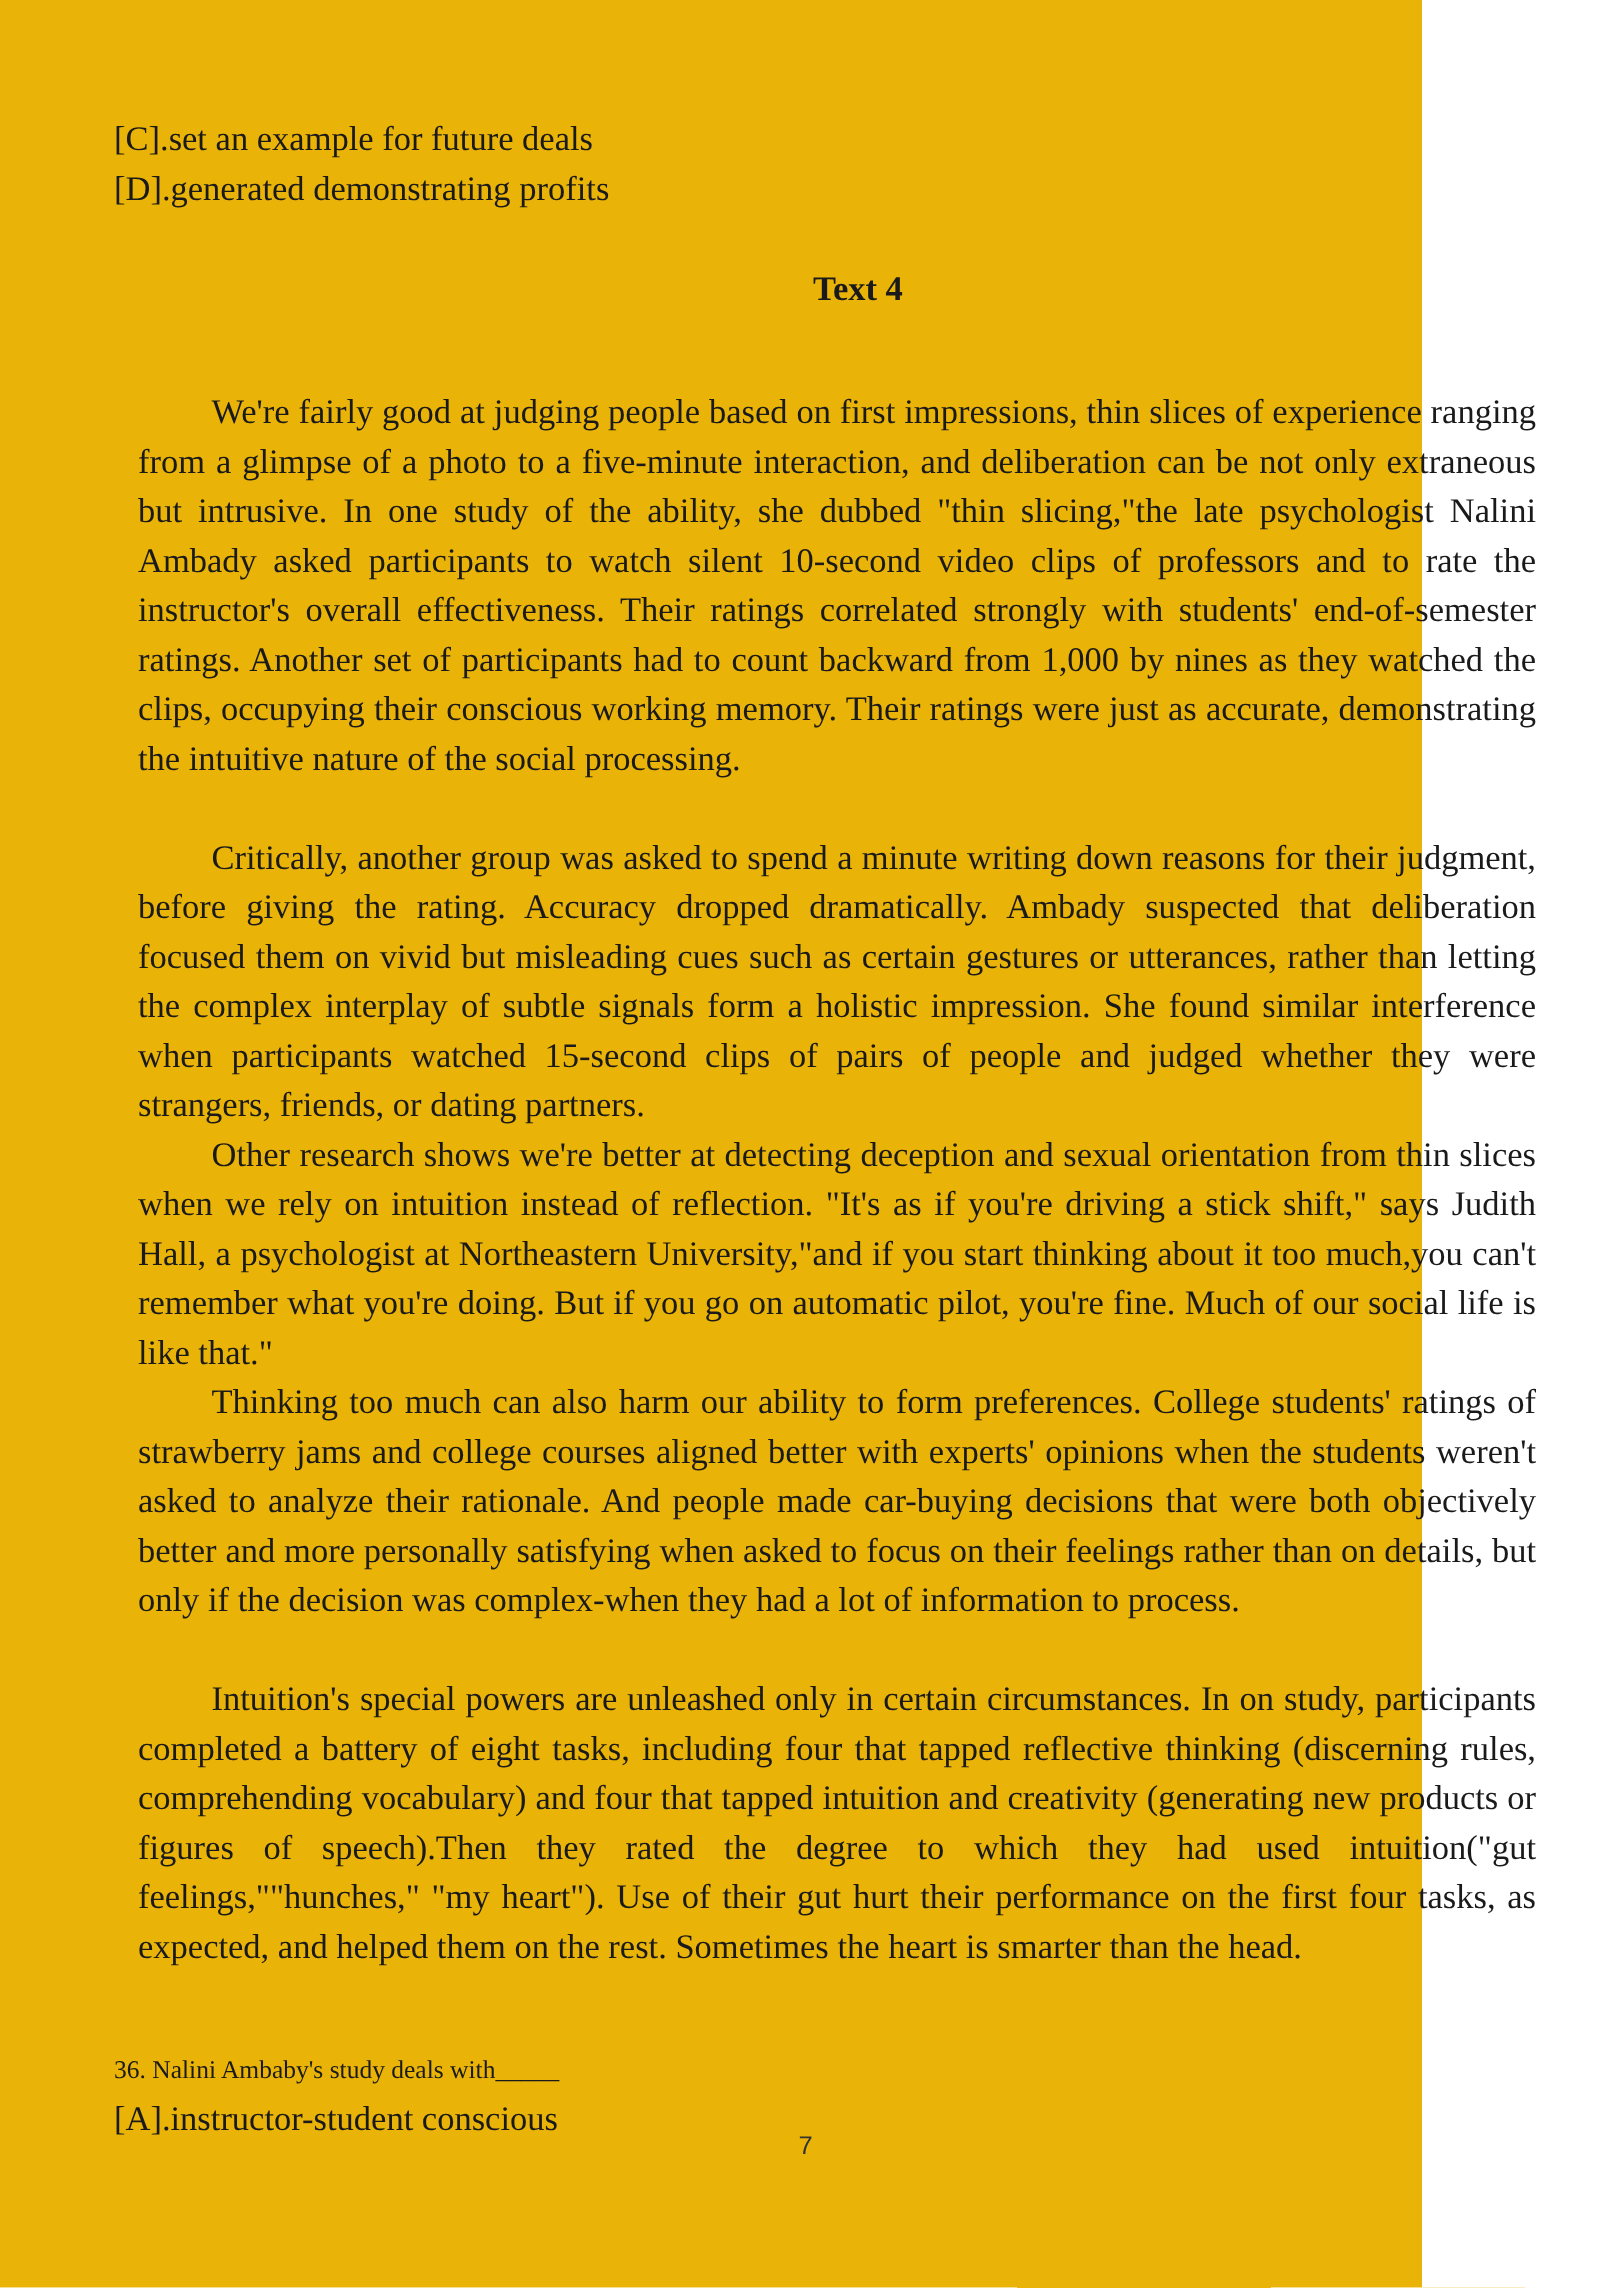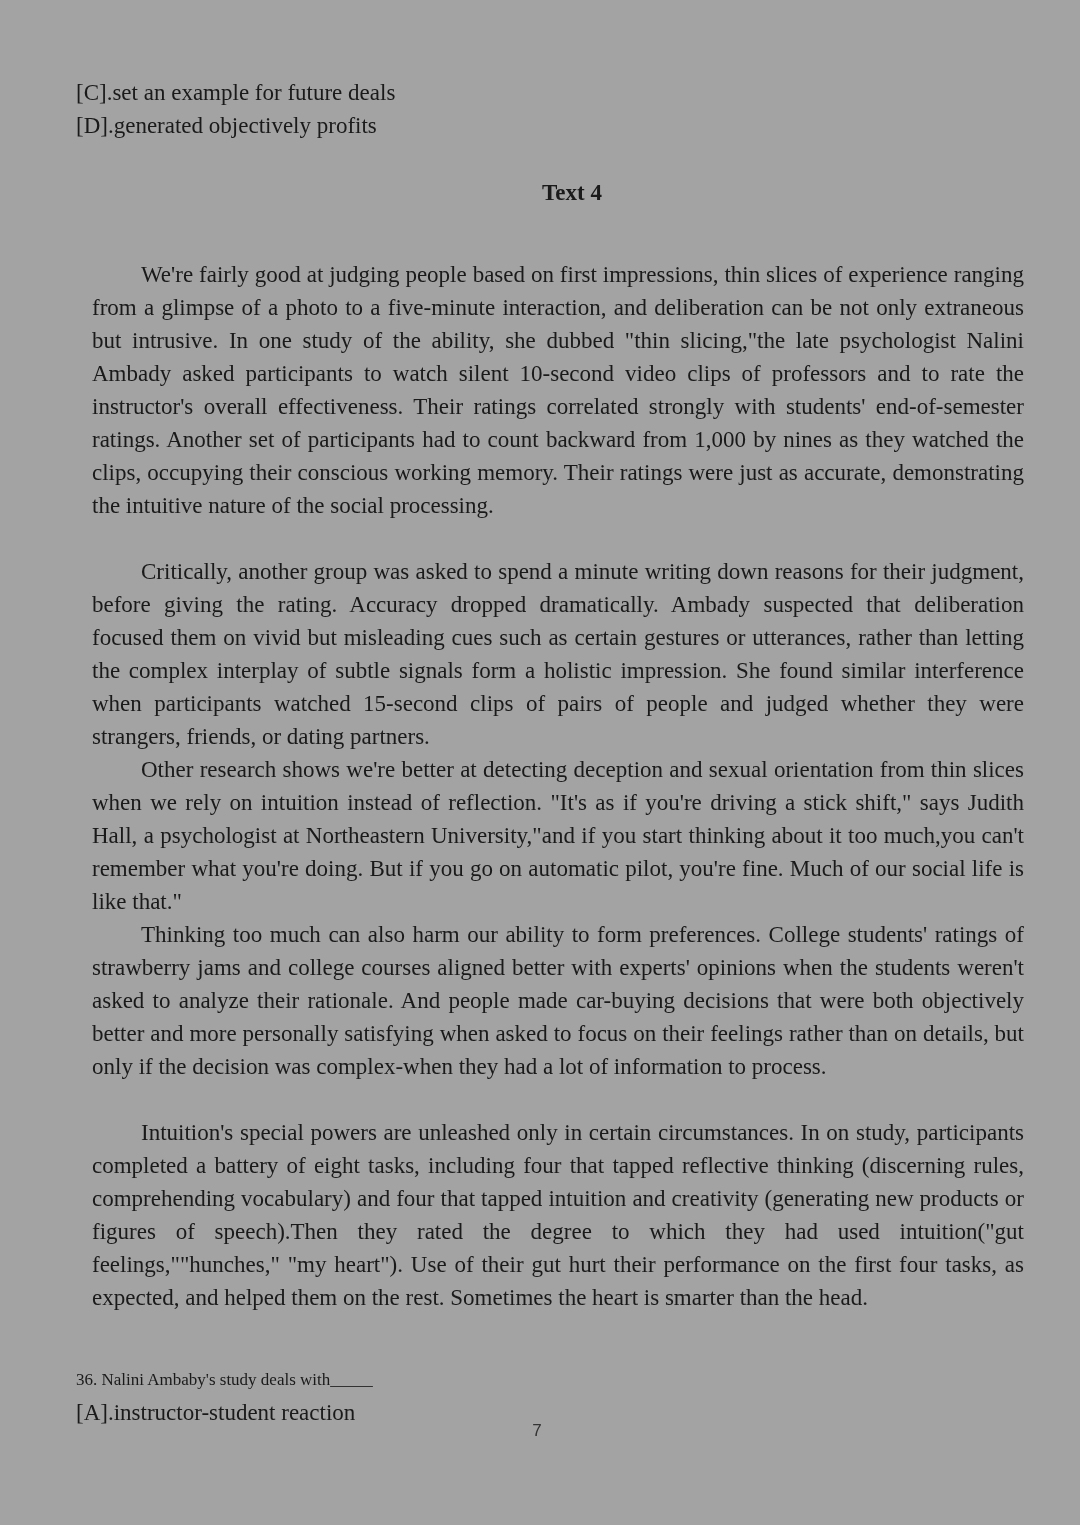--- a/index.html
+++ b/index.html
@@ -1,43 +1,43 @@
 <!DOCTYPE html>
 <html><head>
   <meta charset="utf-8">
   <style>
     html, body { margin: 0; padding: 0; background: #ffffff; }
     body { width: 1080px; height: 1525px; position: relative; overflow: hidden; }
-    .page { position: absolute; left: 0; top: 0; width: 1080px; height: 1525px; background: #a3a3a3; }
+    .page { position: absolute; left: 0; top: 0; width: 948px; height: 1525px; background: #eab308; }
     .serif { font-family: "Liberation Serif", "DejaVu Serif", serif; color: #1a1a1a; }
     .line-block { position: absolute; left: 76px; font-size: 17px; line-height: 33px; white-space: nowrap; }
     .opt { position: absolute; left: 76px; font-size: 23px; line-height: 33px; white-space: nowrap; }
     .title { position: absolute; left: 0; width: 1080px; text-align: center; top: 176px; font-size: 23px; font-weight: bold; line-height: 33px; padding-left: 32px; }
     .para { position: absolute; left: 76px; width: 932px; font-size: 23px; line-height: 33px; text-align: justify; text-indent: 49px; margin: 16px; }
     .pnum { position: absolute; left: 0; width: 1074px; text-align: center; top: 1421px; font-family: "Liberation Sans", "DejaVu Sans", sans-serif; font-size: 17px; color: #333; }
   </style>
 </head>
 <body>
 
 <div class="page serif">
 
   <div class="opt" style="top:76px;">
     <span>[C].</span><span>set an example for future deals</span>
   </div>
   <div class="opt" style="top:109px;">
-    <span>[D].</span><span>generated objectively profits</span>
+    <span>[D].</span><span>generated demonstrating profits</span>
   </div>
 
   <div class="title">Text 4</div>
 
   <p class="para" style="top:242px;">We're fairly good at judging people based on first impressions, thin slices of experience ranging from a glimpse of a photo to a five-minute interaction, and deliberation can be not only extraneous but intrusive. In one study of the ability, she dubbed "thin slicing,"the late psychologist Nalini Ambady asked participants to watch silent 10-second video clips of professors and to rate the instructor's overall effectiveness. Their ratings correlated strongly with students' end-of-semester ratings. Another set of participants had to count backward from 1,000 by nines as they watched the clips, occupying their conscious working memory. Their ratings were just as accurate, demonstrating the intuitive nature of the social processing.</p>
   <p class="para" style="top:539px;">Critically, another group was asked to spend a minute writing down reasons for their judgment, before giving the rating. Accuracy dropped dramatically. Ambady suspected that deliberation focused them on vivid but misleading cues such as certain gestures or utterances, rather than letting the complex interplay of subtle signals form a holistic impression. She found similar interference when participants watched 15-second clips of pairs of people and judged whether they were strangers, friends, or dating partners.</p>
   <p class="para" style="top:737px;">Other research shows we're better at detecting deception and sexual orientation from thin slices when we rely on intuition instead of reflection. "It's as if you're driving a stick shift," says Judith Hall, a psychologist at Northeastern University,"and if you start thinking about it too much,you can't remember what you're doing. But if you go on automatic pilot, you're fine. Much of our social life is like that."</p>
   <p class="para" style="top:902px;">Thinking too much can also harm our ability to form preferences. College students' ratings of strawberry jams and college courses aligned better with experts' opinions when the students weren't asked to analyze their rationale. And people made car-buying decisions that were both objectively better and more personally satisfying when asked to focus on their feelings rather than on details, but only if the decision was complex-when they had a lot of information to process.</p>
   <p class="para" style="top:1100px;">Intuition's special powers are unleashed only in certain circumstances. In on study, participants completed a battery of eight tasks, including four that tapped reflective thinking (discerning rules, comprehending vocabulary) and four that tapped intuition and creativity (generating new products or figures of speech).Then they rated the degree to which they had used intuition("gut feelings,""hunches," "my heart"). Use of their gut hurt their performance on the first four tasks, as expected, and helped them on the rest. Sometimes the heart is smarter than the head.</p>
 
   <div class="line-block" style="top:1363px;">36. Nalini Ambaby's study deals with_____</div>
   <div class="opt" style="top:1396px;">
-    <span>[A].</span><span>instructor-student reaction</span>
+    <span>[A].</span><span>instructor-student conscious</span>
   </div>
 
   <div class="pnum">7</div>
 </div>
 
 </body></html>

